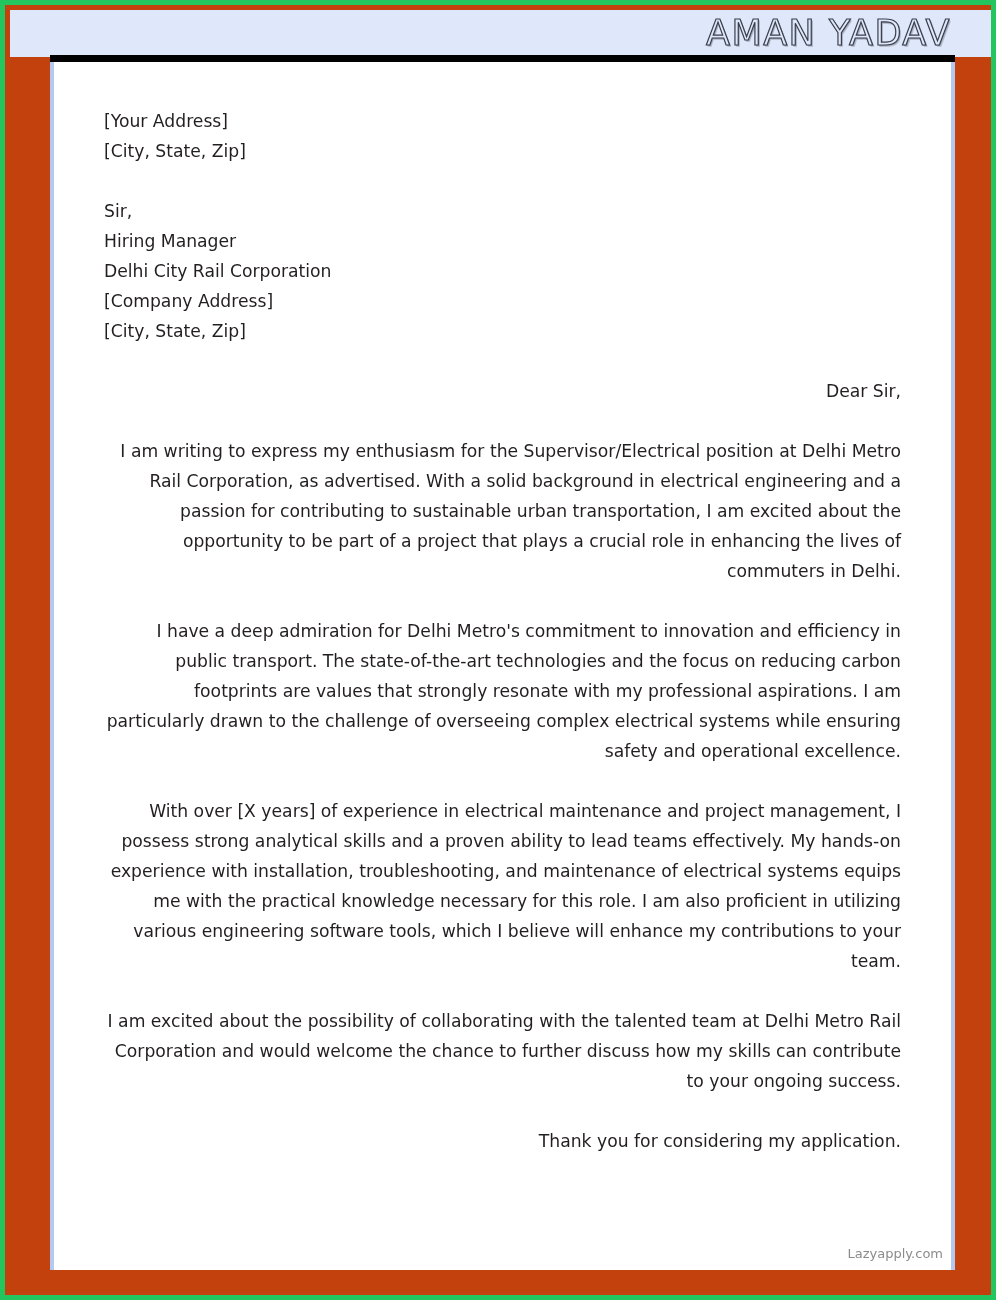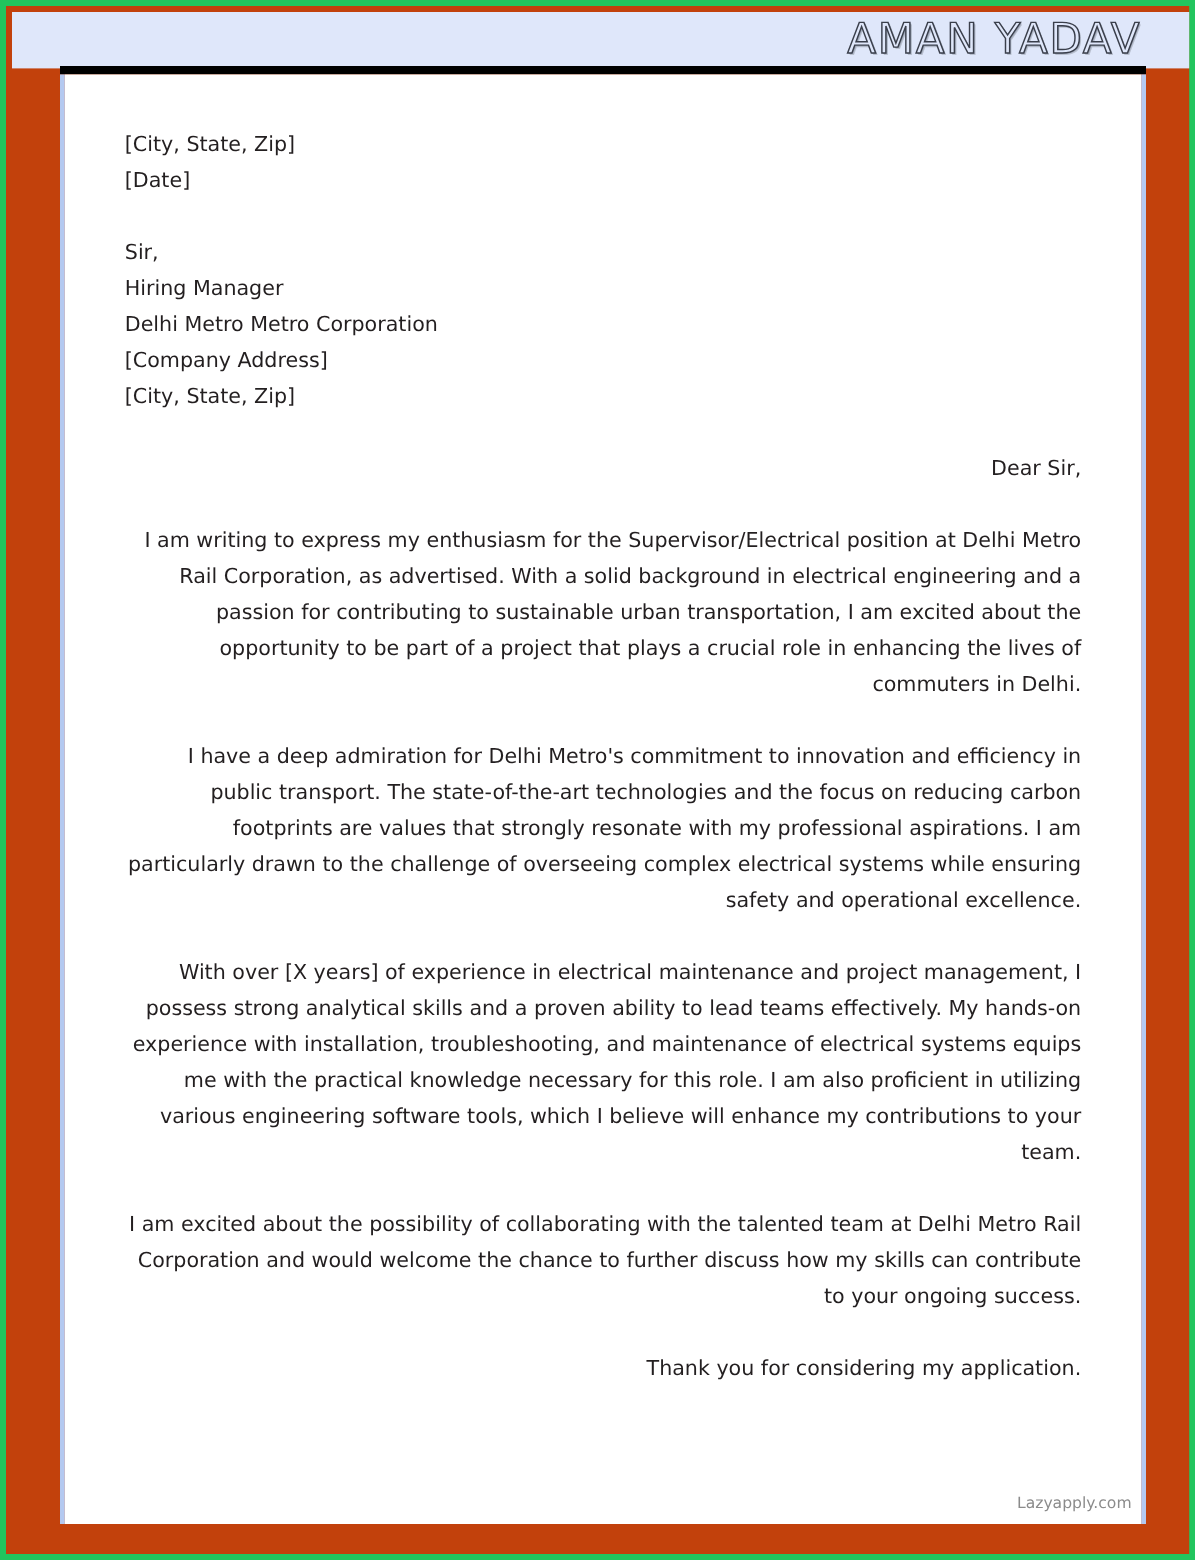--- a/index.html
+++ b/index.html
@@ -146,30 +146,30 @@
 
   <div class="page-top-rule"></div>
   <div class="page-left-edge"></div>
   <div class="page-right-edge"></div>
 
   <div class="page-sheet">
 
     <div class="letter-body">
 
       <div class="block">
+        <div class="addr-line">[Your Address]</div>
         <div class="addr-line">[City, State, Zip]</div>
-        <div class="addr-line">[Date]</div>
       </div>
 
       <div class="spacer"></div>
 
       <div class="block">
         <div class="addr-line">Sir,</div>
         <div class="addr-line">Hiring Manager</div>
-        <div class="addr-line">Delhi Metro Metro Corporation</div>
+        <div class="addr-line">Delhi City Rail Corporation</div>
         <div class="addr-line">[Company Address]</div>
         <div class="addr-line">[City, State, Zip]</div>
       </div>
 
       <div class="spacer"></div>
 
       <div class="para">Dear Sir,</div>
 
       <div class="spacer"></div>
 

